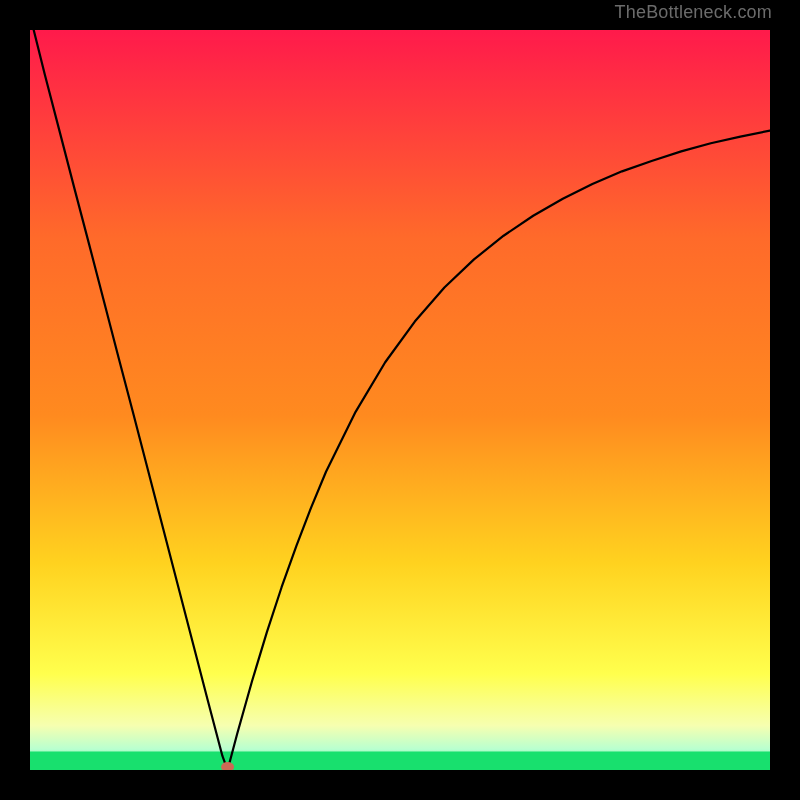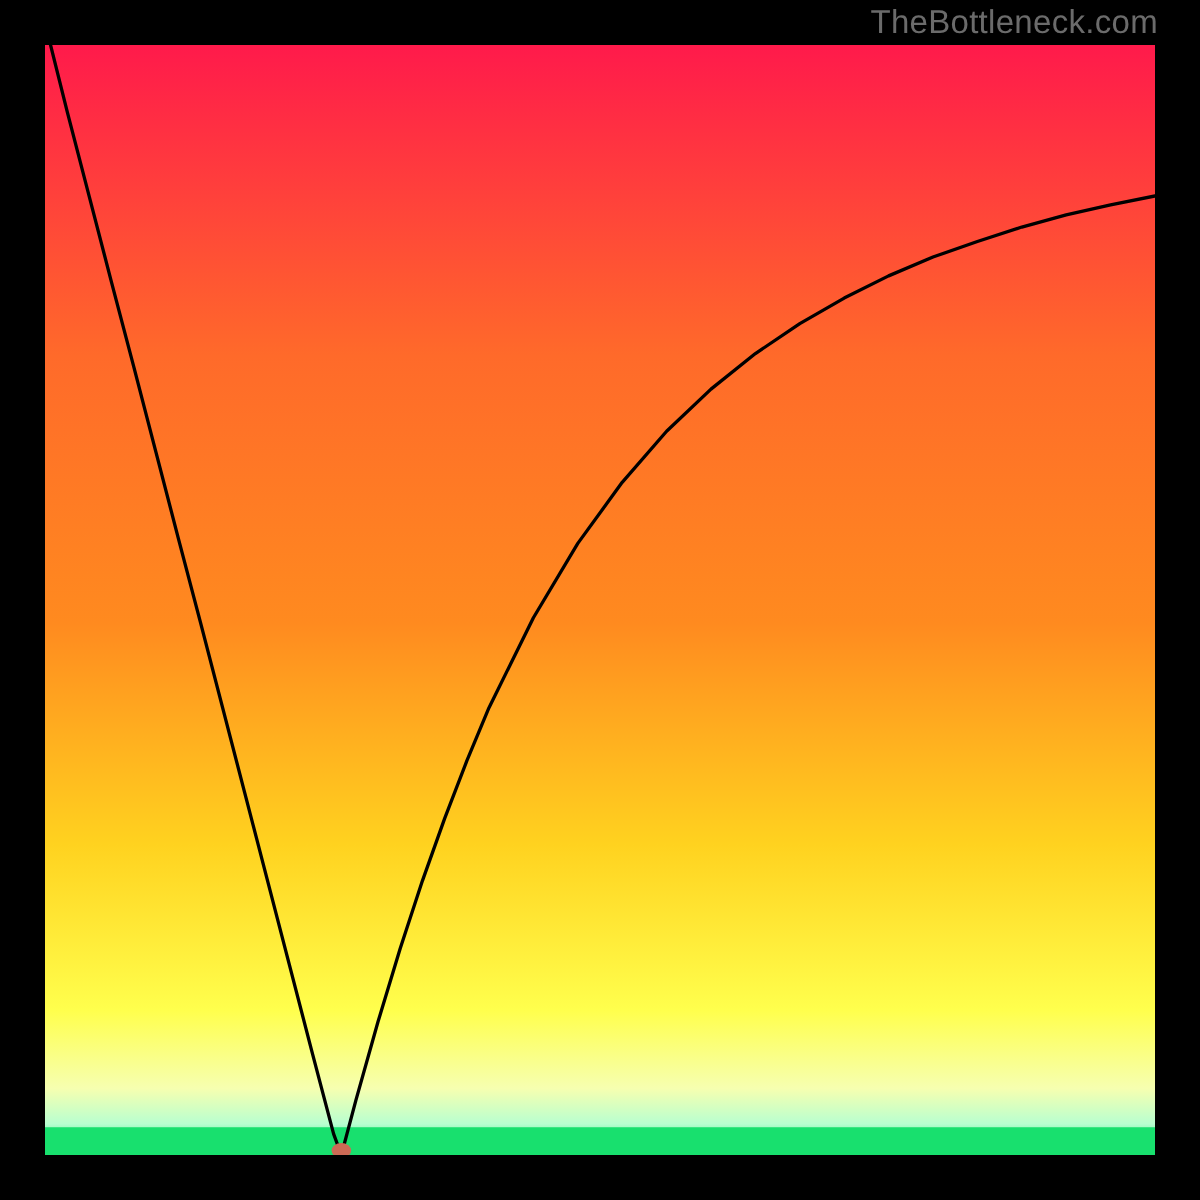--- a/index.html
+++ b/index.html
@@ -23,21 +23,21 @@
     top: 30px;
     width: 740px;
     height: 740px;
     overflow: hidden;
   }
   .watermark {
     position: absolute;
     top: 2px;
     right: 28px;
     color: #6b6b6b;
-    font-size: 22px;
+    font-size: 18px;
     font-weight: 500;
     letter-spacing: 0.2px;
     user-select: none;
   }
   svg {
     display: block;
   }
 </style>
 </head>
 <body>

